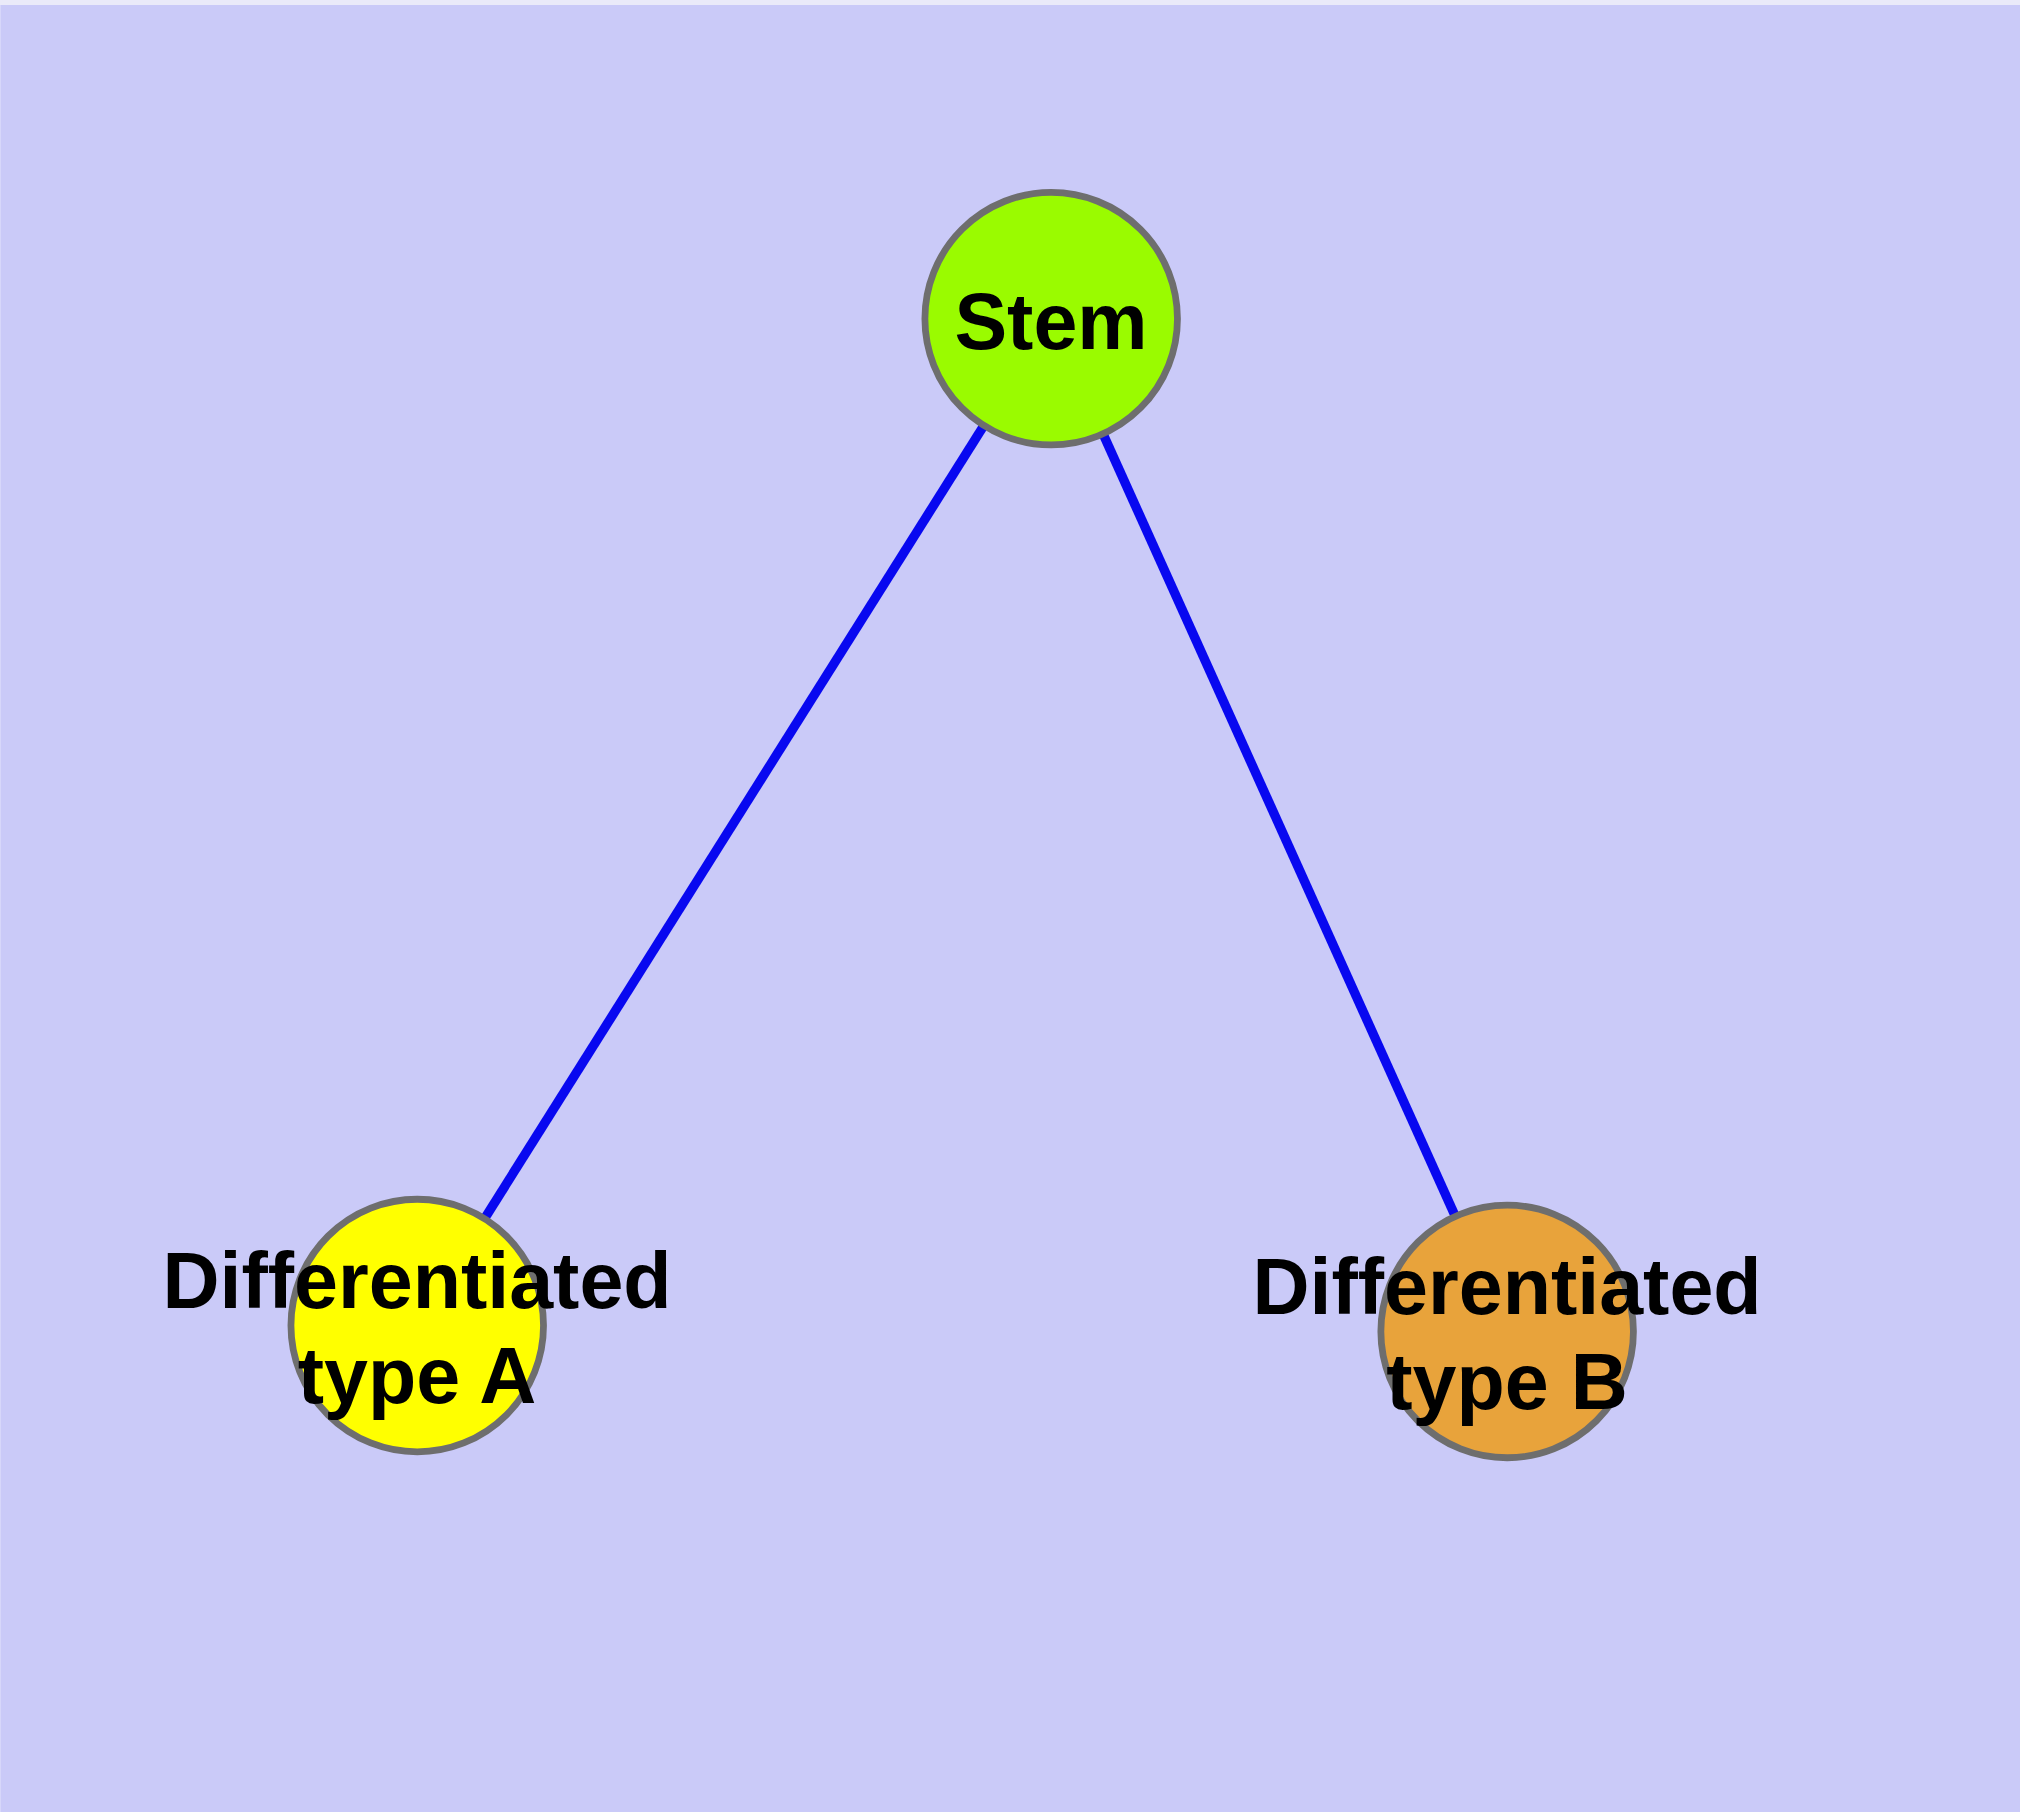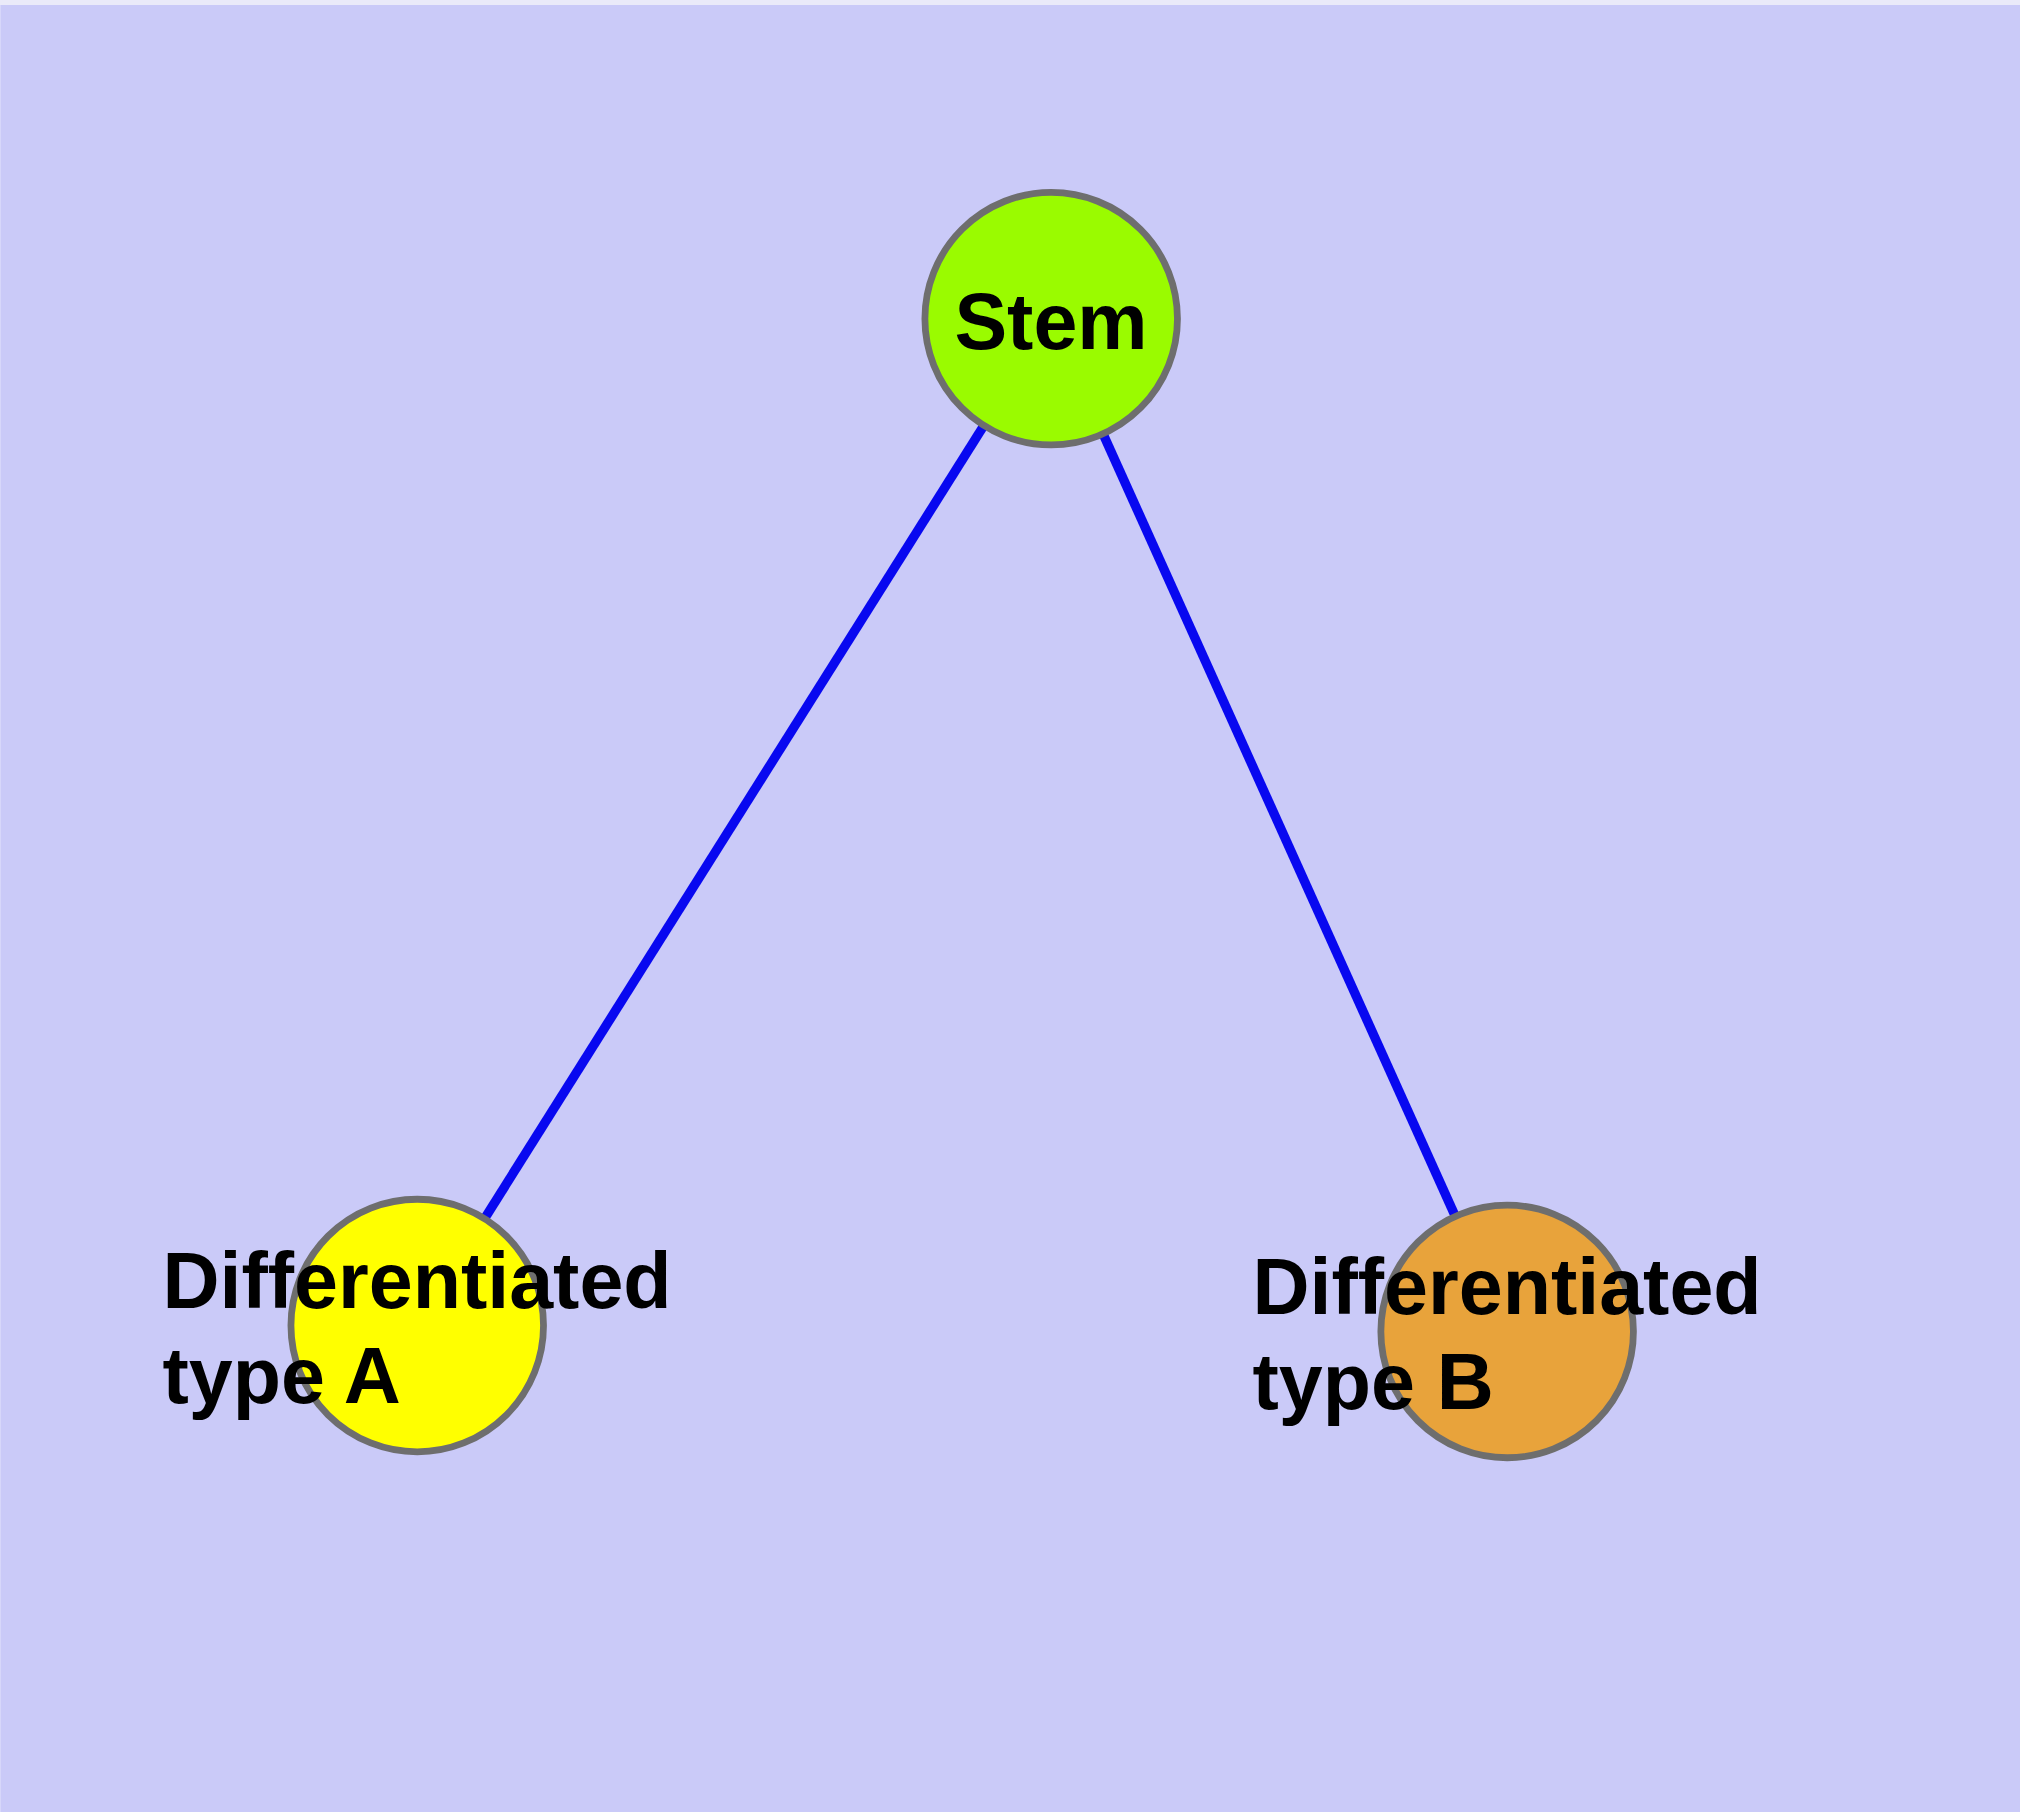--- a/index.html
+++ b/index.html
@@ -32,20 +32,21 @@
     height: 1812px;
     display: block;
   }
   .node-label {
     position: absolute;
     transform: translate(-50%, -50%);
     font-weight: bold;
     font-size: 79px;
     line-height: 95px;
     color: #000000;
+    text-align: center;
     white-space: pre-line;
     letter-spacing: 0px;
     pointer-events: none;
   }
 </style>
 </head>
 <body>
 
 <div id="canvas">
   <svg id="graph-svg" xmlns="http://www.w3.org/2000/svg" viewBox="0 0 2384 2138" width="2021" height="1812">

